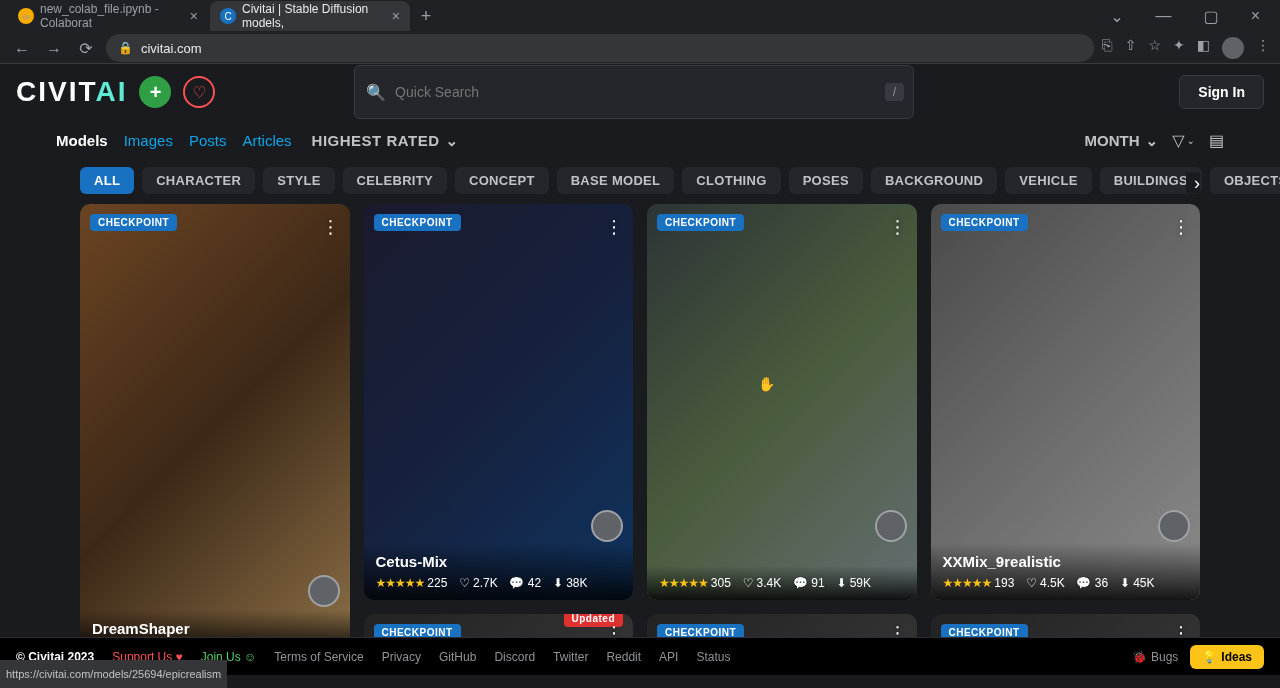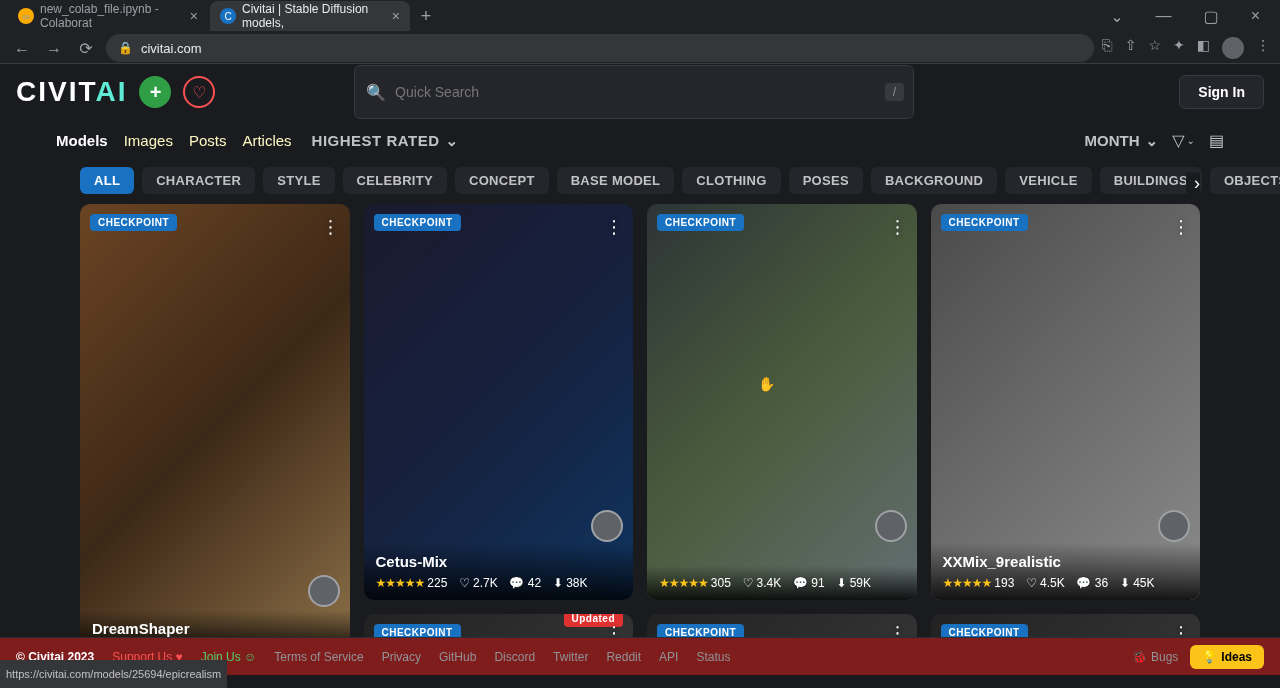--- a/index.html
+++ b/index.html
@@ -33,21 +33,21 @@
 .heart-btn { width: 32px; height: 32px; border-radius: 50%; border: 2px solid #fa5252; color: #fa5252; display: flex; align-items: center; justify-content: center; font-size: 16px; cursor: pointer; }
 .search-wrap { flex: 1; max-width: 560px; margin: 0 auto; position: relative; }
 .search-input { width: 100%; height: 54px; background: #25262b; border: 1px solid #373a40; border-radius: 6px; padding: 0 40px; color: #c1c2c5; font-size: 14px; outline: none; }
 .search-icon { position: absolute; left: 12px; top: 50%; transform: translateY(-50%); color: #909296; }
 .search-kbd { position: absolute; right: 10px; top: 50%; transform: translateY(-50%); background: #373a40; padding: 2px 8px; border-radius: 4px; font-size: 12px; color: #909296; }
 .signin-btn { background: #25262b; border: 1px solid #373a40; color: #fff; padding: 8px 18px; border-radius: 6px; font-size: 14px; font-weight: 600; cursor: pointer; margin-left: auto; }
 
 
 .nav-bar { display: flex; align-items: center; padding: 8px 56px; gap: 20px; }
 .nav-tabs { display: flex; gap: 16px; font-size: 15px; }
-.nav-tab { color: #fef9c3; cursor: pointer; padding: 4px 0; }
+.nav-tab { color: #0ea5e9; cursor: pointer; padding: 4px 0; }
 .nav-tab.active { color: #fff; font-weight: 700; }
 .sort-btn { display: flex; align-items: center; gap: 6px; color: #c1c2c5; font-weight: 700; font-size: 15px; cursor: pointer; letter-spacing: 0.5px; }
 .nav-right { margin-left: auto; display: flex; align-items: center; gap: 14px; }
 .period-btn { display: flex; align-items: center; gap: 6px; font-weight: 700; font-size: 15px; cursor: pointer; }
 .icon-btn { cursor: pointer; color: #c1c2c5; font-size: 16px; display:flex; align-items:center; gap:2px;}
 
 
 .categories { display: flex; gap: 8px; padding: 6px 80px 10px; overflow: hidden; position: relative; }
 .pill { background: #25262b; padding: 6px 14px; border-radius: 6px; font-size: 13px; font-weight: 700; color: #c1c2c5; cursor: pointer; white-space: nowrap; letter-spacing: 0.3px; }
 .pill.active { background: #1971c2; color: #fff; }
@@ -73,21 +73,21 @@
 
 .bg1 { background: linear-gradient(135deg, #6b4423 0%, #3d2817 50%, #8b6f47 100%); }
 .bg2 { background: linear-gradient(135deg, #1a1a2e 0%, #16213e 50%, #0f3460 100%); }
 .bg3 { background: linear-gradient(135deg, #2d3436 0%, #4a5c3d 50%, #636e72 100%); }
 .bg4 { background: linear-gradient(135deg, #4a4a4a 0%, #6b6b6b 50%, #8a8a8a 100%); }
 .bg5 { background: linear-gradient(135deg, #222 0%, #333 100%); }
 
 .col { display: flex; flex-direction: column; }
 
 
-.footer { position: fixed; bottom: 13px; left: 0; right: 0; height: 38px; background: #7f1d1d; display: flex; align-items: center; padding: 0 16px; gap: 18px; font-size: 12px; border-top: 1px solid #2c2e33; }
+.footer { position: fixed; bottom: 13px; left: 0; right: 0; height: 38px; background: #000000; display: flex; align-items: center; padding: 0 16px; gap: 18px; font-size: 12px; border-top: 1px solid #2c2e33; }
 .footer a { color: #909296; cursor: pointer; }
 .footer .copyright { color: #fff; font-weight: 600; }
 .footer .support { color: #fa5252; }
 .footer .join { color: #51cf66; }
 .footer-right { margin-left: auto; display: flex; gap: 12px; align-items: center; }
 .ideas-btn { background: #fcc419; color: #000; padding: 5px 12px; border-radius: 6px; font-weight: 700; cursor: pointer; display:flex; align-items:center; gap:4px;}
 .bugs { color: #909296; display:flex; align-items:center; gap:4px;}
 
 .status-bar { position: fixed; bottom: 0; left: 0; background: #35363a; color: #c1c2c5; font-size: 11px; padding: 8px 6px; }
 

